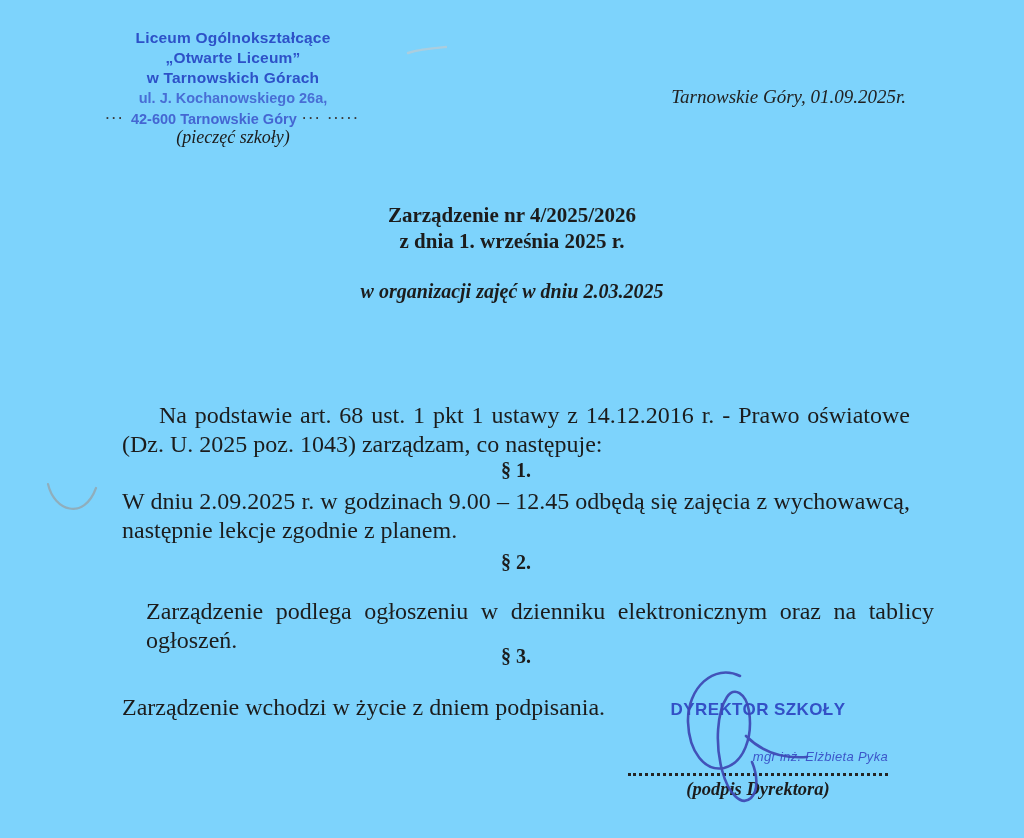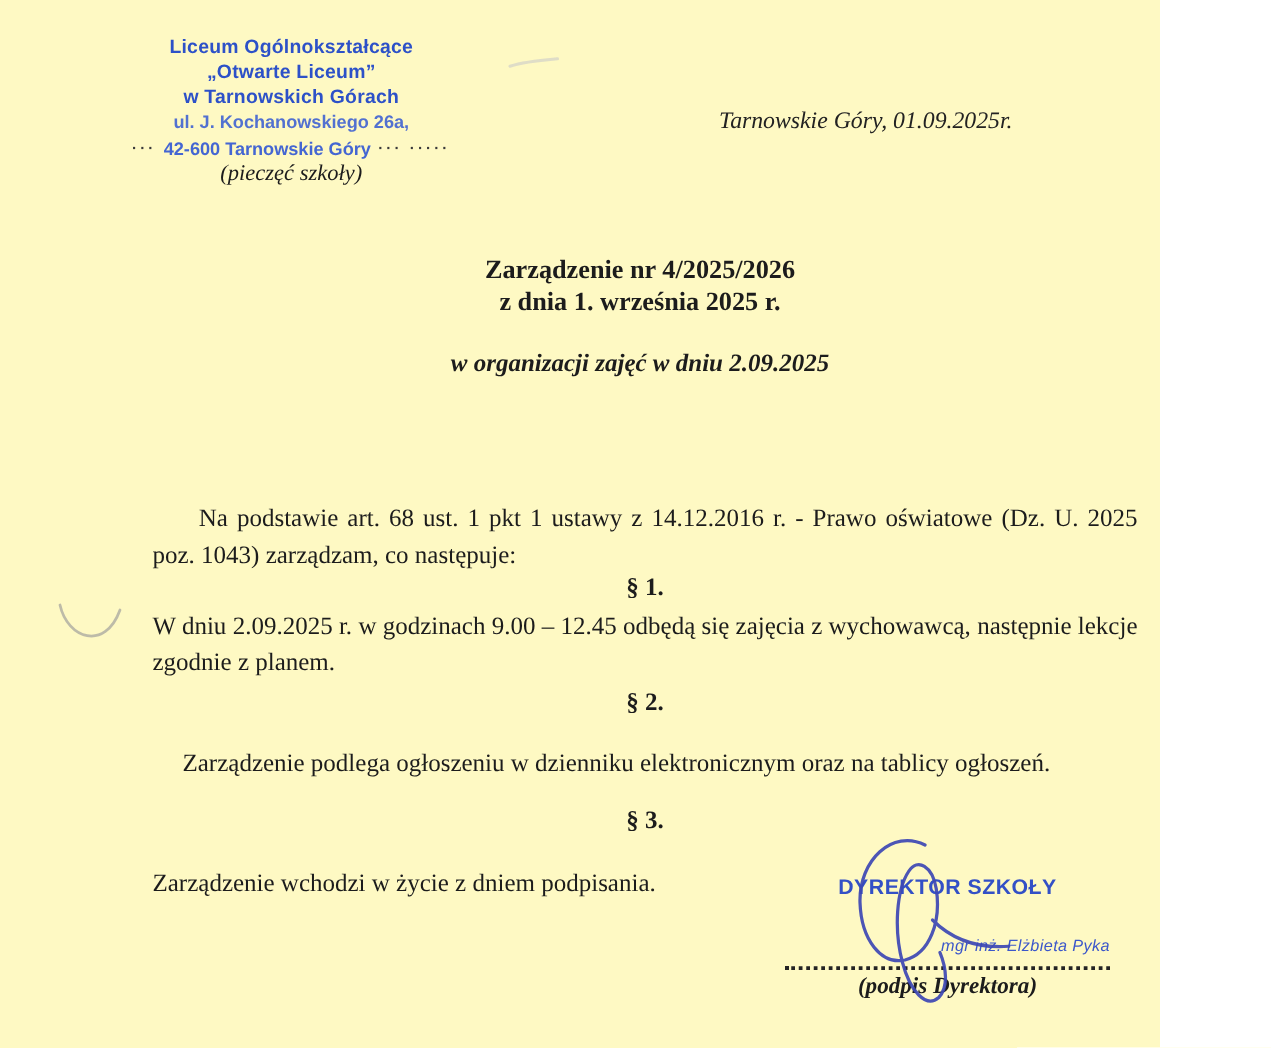--- a/index.html
+++ b/index.html
@@ -1,20 +1,20 @@
 <!DOCTYPE html>
 <html lang="pl"><head>
 <meta charset="utf-8">
 <style>
   html, body { margin: 0; padding: 0; background: #ffffff; }
   .page {
     position: relative;
-    width: 928px;
+    width: 1024px;
     height: 838px;
-    background: #fef9c3;
+    background: #7dd3fc;
     overflow: hidden;
     font-family: "Liberation Serif", serif;
     color: #1c1c1c;
   }
 
   
   .stamp {
     position: absolute;
     left: 97px;
     top: 28px;
@@ -63,21 +63,21 @@
   .title-no { font-size: 21px; font-weight: 700; }
   .title-who { font-size: 21px; font-weight: 700; margin-top: 15px; line-height: 27px; }
   .title-date { font-size: 21px; font-weight: 700; margin-top: 1px; }
   .title-subject { font-size: 20px; font-weight: 700; font-style: italic; margin-top: 26px; }
 
   
   .para {
     position: absolute;
     left: 122px;
     width: 788px;
-    font-size: 20px;
+    font-size: 24px;
     line-height: 28.5px;
     text-align: justify;
     font-family: Liberation Serif, serif;
   }
   .para-intro { top: 401px; text-indent: 37px; }
   .sec-heading {
     position: absolute;
     left: 122px;
     width: 788px;
     text-align: center;
@@ -165,21 +165,21 @@
     <div class="stamp-addr">ul. J. Kochanowskiego 26a,</div>
     <div class="stamp-city-row"><span class="stamp-dots">··· </span><span>42-600 Tarnowskie Góry</span><span class="stamp-dots"> ··· ·····</span></div>
     <div class="stamp-caption">(pieczęć szkoły)</div>
   </div>
 
   <div class="date-line">Tarnowskie Góry, 01.09.2025r.</div>
 
   <div class="title-block">
     <div class="title-no">Zarządzenie nr 4/2025/2026</div>
     <div class="title-date">z dnia 1. września 2025 r.</div>
-    <div class="title-subject">w organizacji zajęć w dniu 2.09.2025</div>
+    <div class="title-subject">w organizacji zajęć w dniu 2.03.2025</div>
   </div>
 
   <div class="para para-intro">Na podstawie art. 68 ust. 1 pkt 1 ustawy z 14.12.2016 r. - Prawo oświatowe (Dz. U. 2025 poz. 1043) zarządzam, co następuje:</div>
 
   <div class="sec-heading sec1-h">§ 1.</div>
   <div class="para sec1-p">W dniu 2.09.2025 r. w godzinach 9.00 – 12.45 odbędą się zajęcia z wychowawcą, następnie lekcje zgodnie z planem.</div>
 
   <div class="sec-heading sec2-h">§ 2.</div>
   <div class="para sec2-p">Zarządzenie podlega ogłoszeniu w dzienniku elektronicznym oraz na tablicy ogłoszeń.</div>
 

